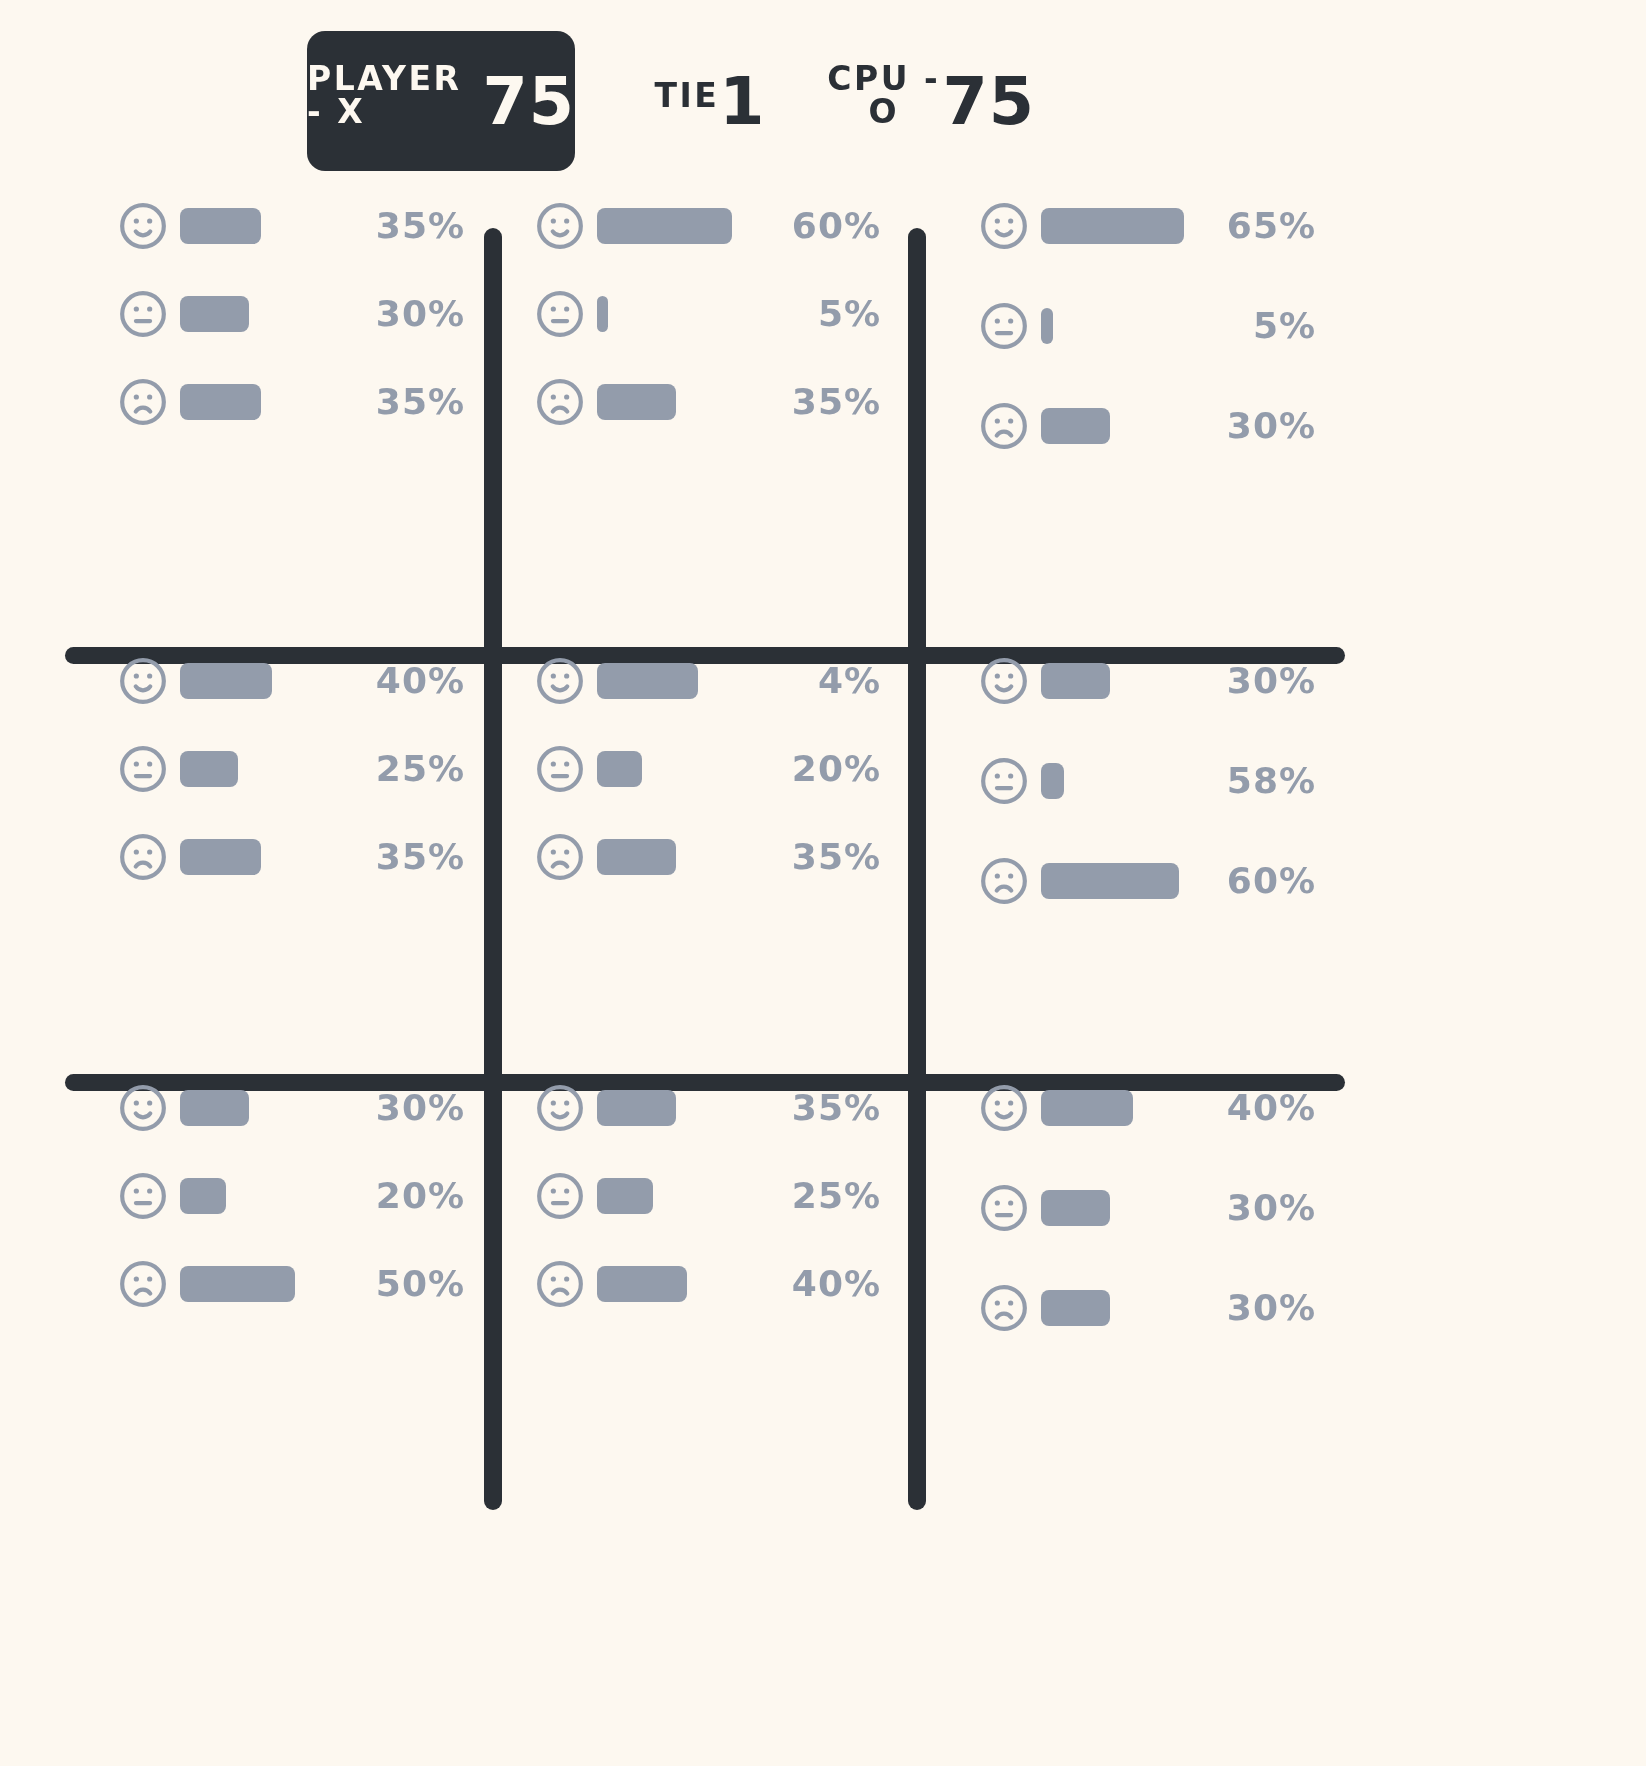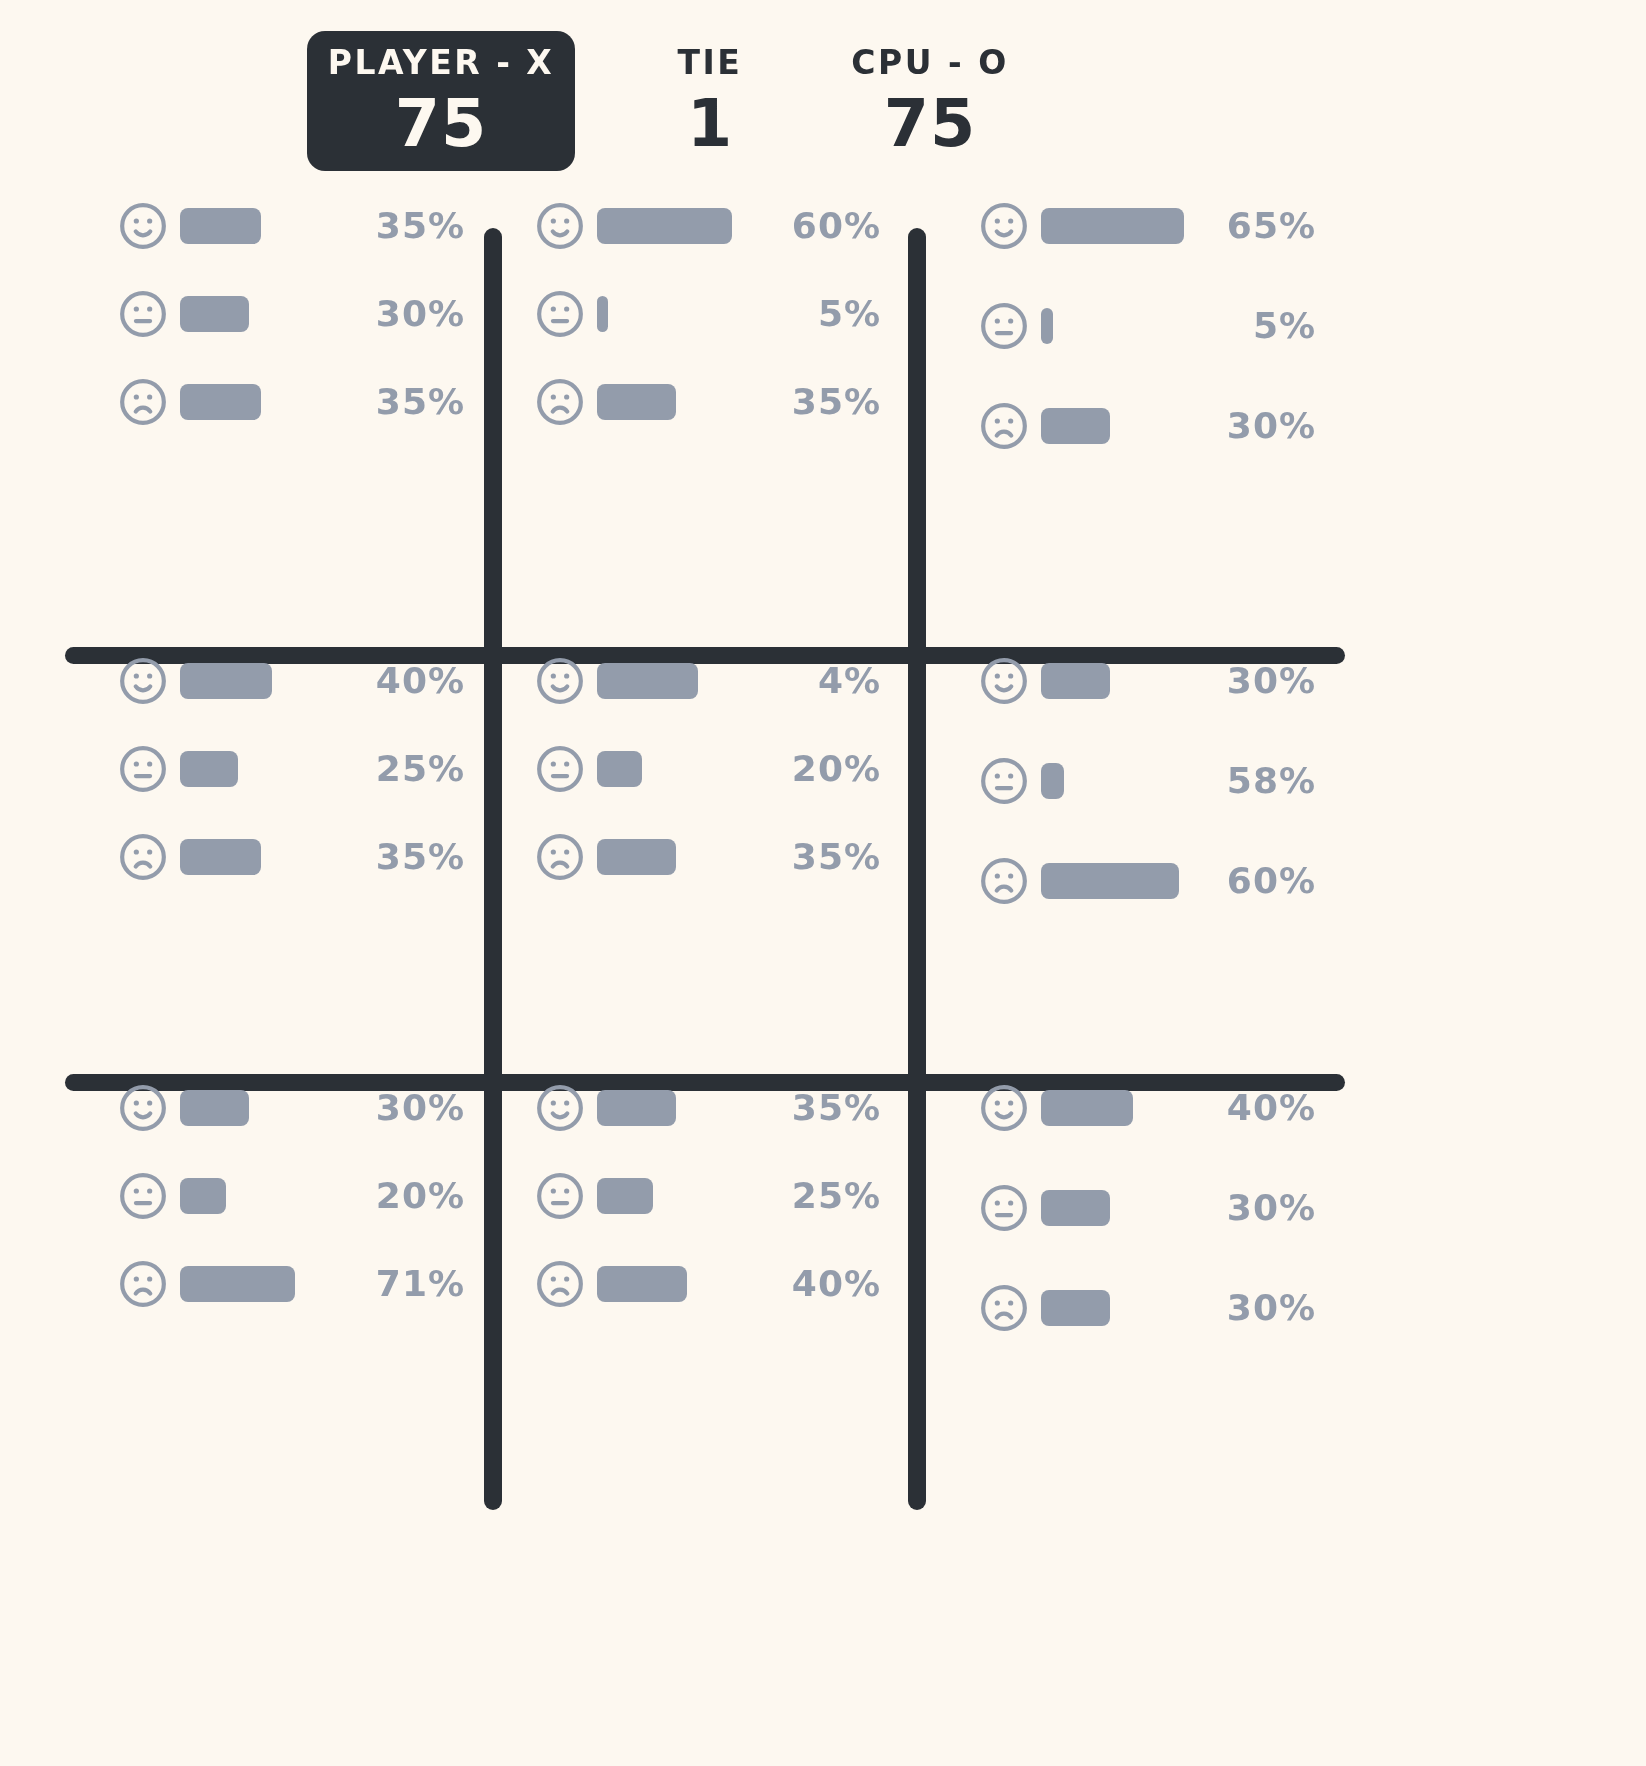--- a/index.html
+++ b/index.html
@@ -12,21 +12,21 @@
   }
   
   #scoreboard{
     position:absolute;
     left:0;top:0;width:1646px;height:200px;
     display:flex;
     align-items:flex-start;
     justify-content:flex-start;
   }
   .score-card{
-    display:flex;flex-direction:column;align-items:center;justify-content:center;
+    display:flex;flex-direction:row;align-items:center;justify-content:center;
     box-sizing:border-box;
   }
   .score-card.pill{
     background:#2B3036;
     border-radius:18px;
     width:268px;height:140px;
     margin-left:307px;
     margin-top:31px;
   }
   .score-card.plain{
@@ -410,21 +410,21 @@
         <div class="stat-row">
           <span class="face"><svg viewBox="0 0 24 24" width="100%" height="100%">
               <circle cx="12" cy="12" r="10" fill="none" stroke="#939CAB" stroke-width="2"></circle>
               <circle cx="8.8" cy="9.6" r="1.25" fill="#939CAB"></circle>
               <circle cx="15.2" cy="9.6" r="1.25" fill="#939CAB"></circle>
               <path d="M8.5 16.6 C10.2 14.1 13.8 14.1 15.5 16.6" fill="none" stroke="#939CAB" stroke-width="2" stroke-linecap="round"></path>
             </svg></span>
           <div class="bar-wrap">
             <div class="bar" style="width: 115px;"></div>
           </div>
-          <div class="pct">71%</div>
+          <div class="pct">50%</div>
         </div>
       </div>
       <div class="cell col2">
         <div class="stat-row">
           <span class="face"><svg viewBox="0 0 24 24" width="100%" height="100%">
               <circle cx="12" cy="12" r="10" fill="none" stroke="#939CAB" stroke-width="2"></circle>
               <circle cx="8.8" cy="9.6" r="1.25" fill="#939CAB"></circle>
               <circle cx="15.2" cy="9.6" r="1.25" fill="#939CAB"></circle>
               <path d="M8.5 14.6 C10.2 17.1 13.8 17.1 15.5 14.6" fill="none" stroke="#939CAB" stroke-width="2" stroke-linecap="round"></path>
             </svg></span>

